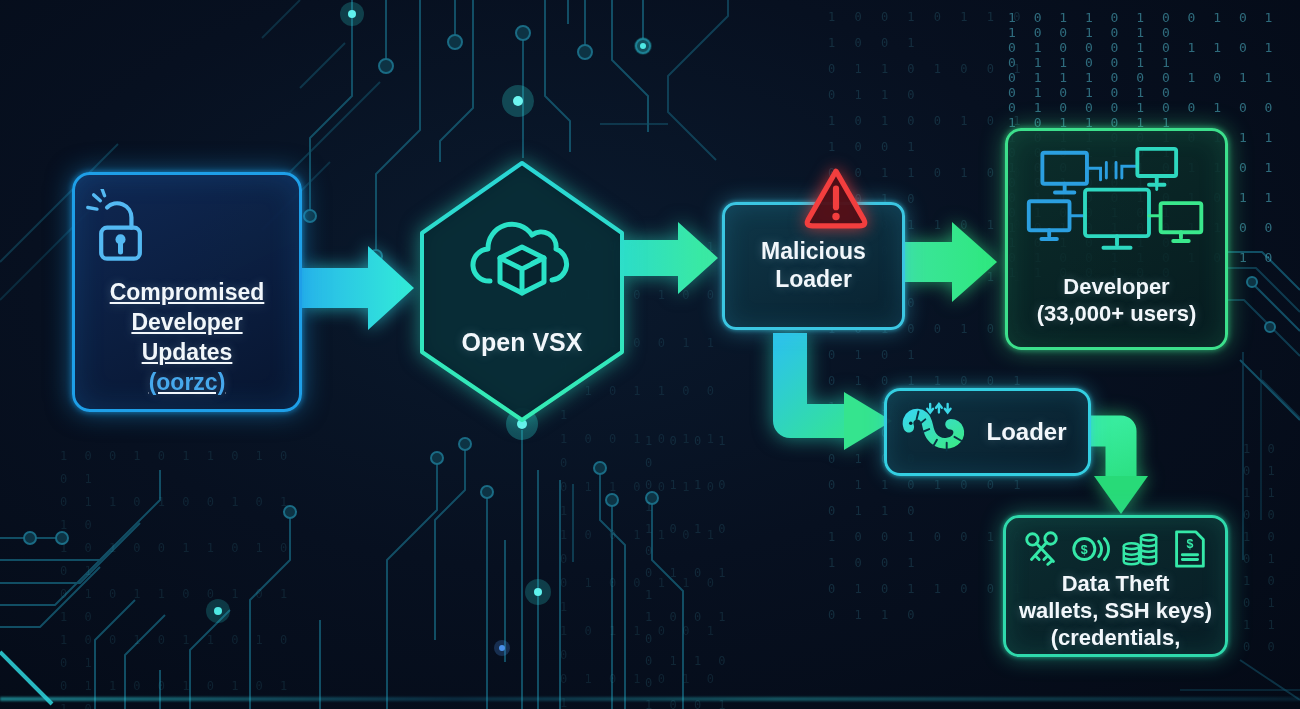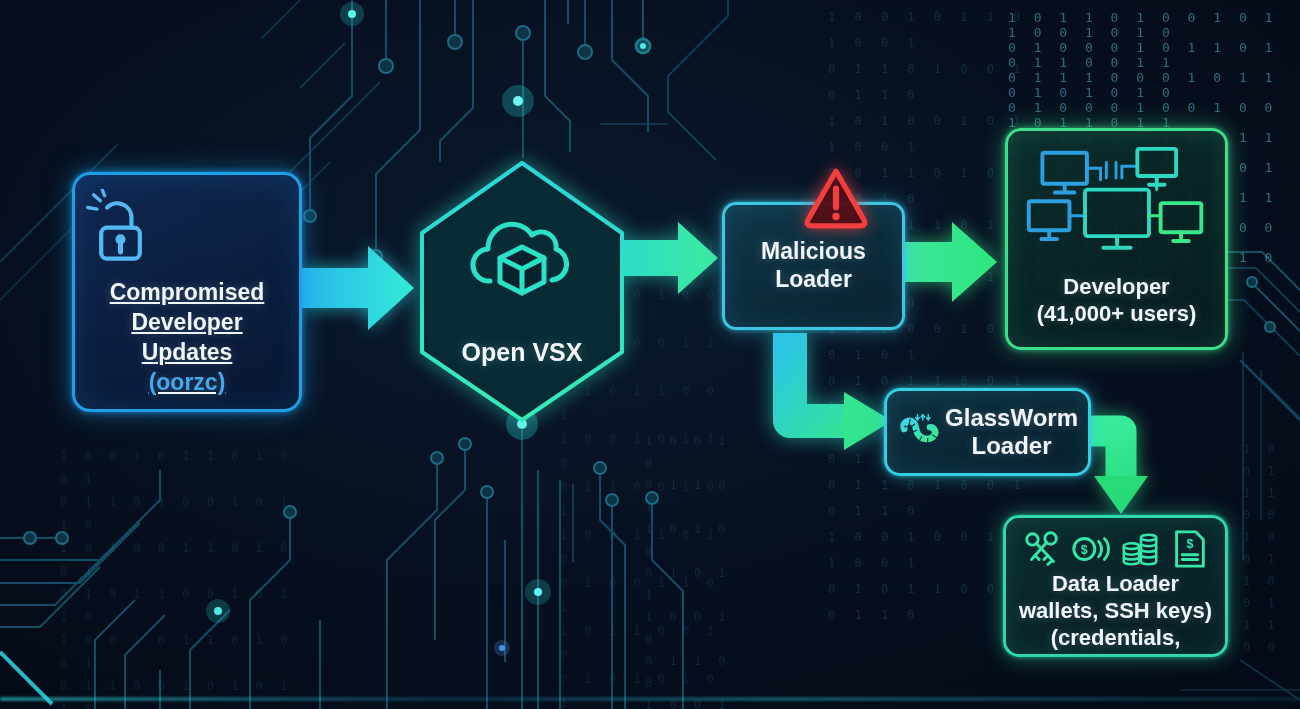--- a/index.html
+++ b/index.html
@@ -13,21 +13,21 @@
        white-space:pre-line;pointer-events:none;}
   
   .node{position:absolute;box-sizing:border-box;border-radius:16px;text-align:center;color:#f2f7fb;}
   .lbl span{display:block;font-weight:700;text-shadow:0 0 10px rgba(190,240,255,.25);}
   .box-account{left:72px;top:172px;width:230px;height:240px;border:3px solid #1e9fe8;border-radius:18px;
     background:linear-gradient(155deg,rgba(16,42,86,.95),rgba(8,22,48,.96));
     box-shadow:0 0 26px rgba(30,159,232,.5),0 0 6px rgba(30,159,232,.7),inset 0 0 30px rgba(30,140,220,.2);}
   .box-account .lbl{margin-top:4px;font-size:23px;line-height:30px;text-decoration:underline;}
   .box-account .hl{color:#46a8ec;}
   .hex-wrap{left:412px;top:155px;width:220px;height:272px;border:none;background:none;}
-  .hex-wrap .lbl{position:absolute;left:0;top:182px;width:220px;font-size:25px;line-height:31px;}
+  .hex-wrap .lbl{position:absolute;left:0;top:172px;width:220px;font-size:25px;line-height:31px;}
   .hex-wrap .ico{position:absolute;left:50px;top:52px;}
   .box-malicious{left:722px;top:202px;width:183px;height:128px;border:3px solid #3bc6e2;border-radius:14px;
     background:linear-gradient(155deg,rgba(16,58,76,.93),rgba(9,34,48,.95));
     box-shadow:0 0 22px rgba(59,198,226,.45),0 0 5px rgba(59,198,226,.7),inset 0 0 24px rgba(50,180,220,.18);}
   .box-malicious .lbl{margin-top:32px;font-size:23px;line-height:28px;}
   .warn{position:absolute;left:836px;top:166px;width:76px;height:66px;margin-left:-38px;
         filter:drop-shadow(0 0 8px rgba(240,60,60,.75));}
   .box-work{left:1005px;top:128px;width:223px;height:222px;border:3px solid #3ce08c;
     background:linear-gradient(150deg,rgba(12,48,44,.93),rgba(7,28,32,.95));
     box-shadow:0 0 24px rgba(60,224,140,.45),0 0 6px rgba(60,224,140,.65),inset 0 0 28px rgba(50,210,140,.16);}
@@ -330,21 +330,21 @@
         <path d="M136,38 V46" stroke-width="3"></path>
       </g>
       <g stroke="#3ae88c">
         <rect x="140" y="60" width="42" height="30" rx="2"></rect>
           <path d="M161,90 V96 M153,99 H169"></path>
         <path d="M128,73 H140" stroke-width="3"></path>
       </g>
     </svg>
     <div class="lbl">
       <span>Developer</span>
-      <span>(41,000+ users)</span>
+      <span>(33,000+ users)</span>
     </div>
   </div>
 
   <div class="node box-loader">
     <svg width="78" height="68" viewBox="0 0 80 70" fill="none" stroke-linecap="round">
       <defs>
         <linearGradient id="wormg" x1="0" y1="0" x2="1" y2="1">
           <stop offset="0" stop-color="#38d8e8"></stop>
             <stop offset="1" stop-color="#3ae88c"></stop>
         </linearGradient>
@@ -352,21 +352,20 @@
       <path d="M34,6 v9 m-3,-4 l3,4 l3,-4" stroke="#3ad8e8" stroke-width="2.4"></path>
       <path d="M43,15 v-9 m-3,4 l3,-4 l3,4" stroke="#3ad8e8" stroke-width="2.4"></path>
       <path d="M52,6 v9 m-3,-4 l3,4 l3,-4" stroke="#3ad8e8" stroke-width="2.4"></path>
       <path d="M12,30 C8,19 20,13 27,19 C33,24 30,33 36,40 C42,48 55,49 61,42 C66,36 63,27 55,27" stroke="url(#wormg)" stroke-width="11"></path>
       <g stroke="#0a3344" stroke-width="2">
         <path d="M22,14 l-2,8 M29,22 l-6,5 M33,32 l-7,3 M41,43 l-4,7 M51,46 l0,8 M59,40 l7,4"></path>
       </g>
       <circle cx="14" cy="26" r="1.8" fill="#06222e"></circle>
     </svg>
     <div class="lbl">
-      <span>GlassWorm</span>
       <span>Loader</span>
     </div>
   </div>
 
   <div class="node box-data">
     <div class="icons">
       <svg width="42" height="40" viewBox="0 0 44 40" fill="none" stroke="#35e8a8" stroke-width="3" stroke-linecap="round">
         <circle cx="12" cy="10" r="6"></circle>
           <path d="M16,14 L34,33 M28,27 l-4,4 M33,32 l-5,4"></path>
         <circle cx="31" cy="9" r="6"></circle>
@@ -384,20 +383,20 @@
         <ellipse cx="31" cy="8" rx="8" ry="3"></ellipse>
         <path d="M23,8 V33 M39,8 V33 M23,14 a8,3 0 0 0 16,0 M23,20 a8,3 0 0 0 16,0 M23,26 a8,3 0 0 0 16,0 M23,33 a8,3 0 0 0 16,0"></path>
       </svg>
       <svg width="42" height="40" viewBox="0 0 44 40" fill="none" stroke="#35e8a8" stroke-width="3" stroke-linecap="round" stroke-linejoin="round">
         <path d="M9,2 H29 L37,10 V38 H9 Z"></path>
         <text x="23" y="19" text-anchor="middle" font-size="13" font-weight="bold" fill="#35e8a8" stroke="none" font-family="Liberation Sans, sans-serif">$</text>
         <path d="M15,26 H31 M15,31 H31"></path>
       </svg>
     </div>
     <div class="lbl">
-      <span>Data Loader</span>
+      <span>Data Theft</span>
       <span>wallets, SSH keys)</span>
       <span>(credentials,</span>
     </div>
   </div>
 
   <div class="bottom-glow"></div>
 </div>
 
 </body></html>

